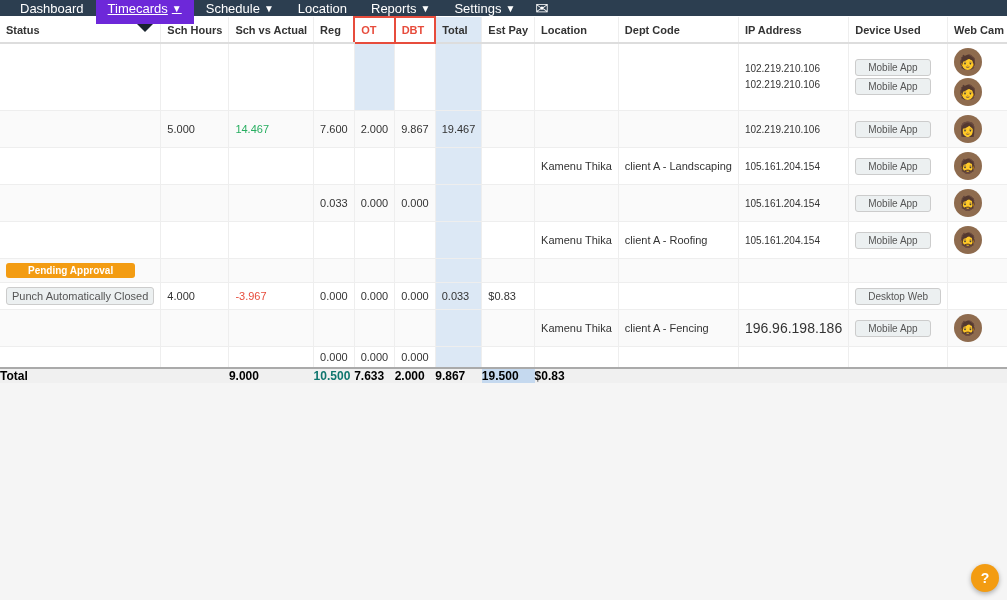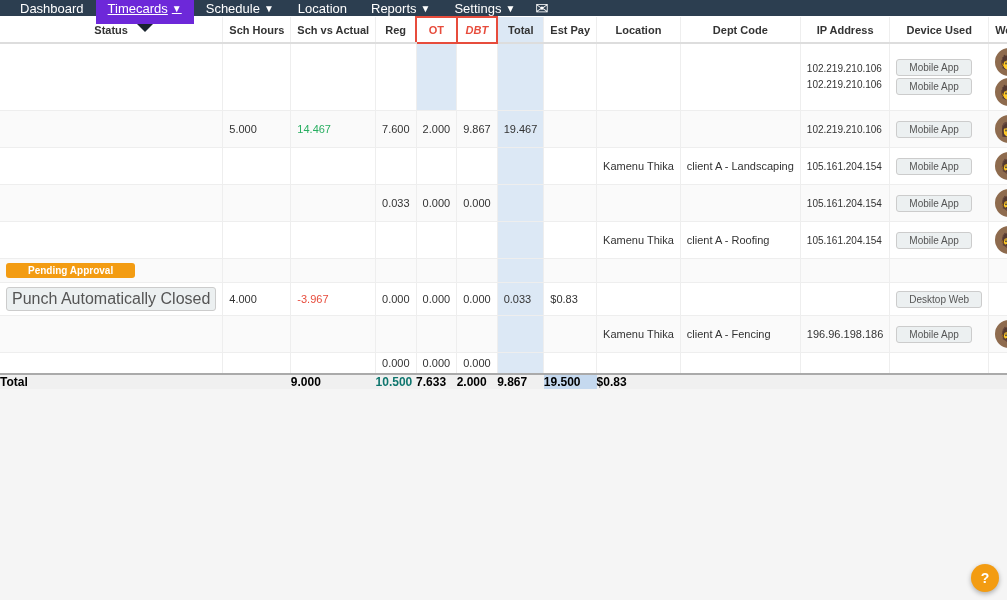--- a/index.html
+++ b/index.html
@@ -63,34 +63,33 @@
       width: 100%;
       min-width: 980px;
     }
 
     
     thead tr th {
       background: #fff;
       border-bottom: 2px solid #ddd;
       border-right: 1px solid #eee;
       padding: 6px 6px;
-      text-align: center;
+      text-align: left;
       font-weight: 600;
       font-size: 11px;
       color: #333;
       white-space: nowrap;
     }
     thead tr th.ot-header {
       color: #e74c3c;
       border: 2px solid #e74c3c;
     }
     thead tr th.dbt-header {
       color: #e74c3c;
       border: 2px solid #e74c3c;
-      font-style: italic;
     }
     thead tr th.total-col {
       background: #dce8f5;
     }
 
     
     tbody tr td {
       padding: 4px 6px;
       border-bottom: 1px solid #eee;
       border-right: 1px solid #eee;
@@ -116,21 +115,21 @@
       font-weight: bold;
       white-space: nowrap;
       display: inline-block;
     }
     .badge-auto {
       background: #ecf0f1;
       color: #555;
       border: 1px solid #ccc;
       border-radius: 3px;
       padding: 2px 5px;
-      font-size: 16px;
+      font-size: 11px;
       white-space: nowrap;
       display: inline-block;
     }
 
     
     .device-btn {
       background: #ecf0f1;
       border: 1px solid #ccc;
       border-radius: 3px;
       padding: 2px 12px;
@@ -419,21 +418,21 @@
         <td></td>
         <td></td>
         <td></td>
         <td></td>
         <td></td>
         <td></td>
         <td class="total-col"></td>
         <td></td>
         <td>Kamenu Thika</td>
         <td>client A - Fencing</td>
-        <td style="font-size:11px;">196.96.198.186</td>
+        <td style="font-size:14px;">196.96.198.186</td>
         <td>
           <button class="device-btn">Mobile App</button>
         </td>
         <td>
           <div class="avatar">
             <div class="avatar-face">🧔</div>
           </div>
         </td>
         <td><a class="map-link">Map</a></td>
       </tr>

